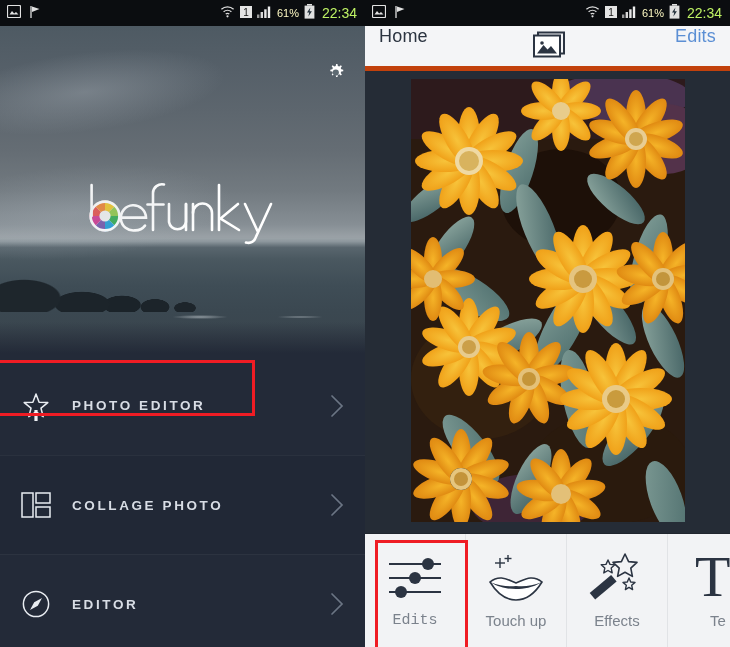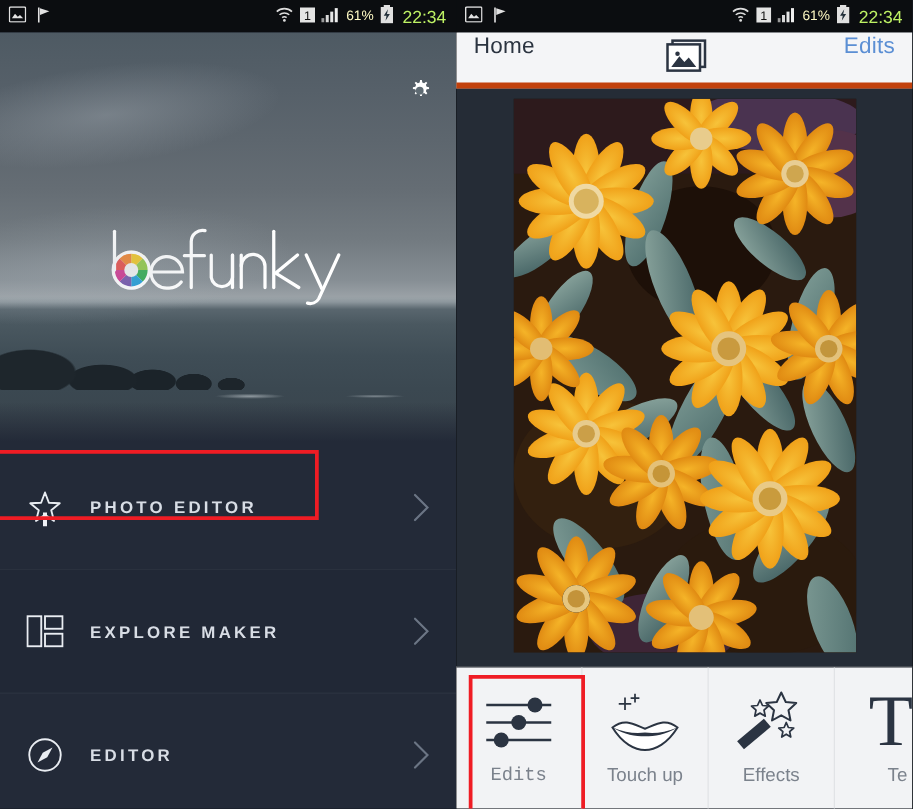--- a/index.html
+++ b/index.html
@@ -374,21 +374,21 @@
       </div>
 
       <div class="menu-item alt">
         <div class="mi-icon">
           <svg width="30" height="28" viewBox="0 0 30 28">
             <rect x="1" y="2" width="11" height="24" fill="none" stroke="#e9edf2" stroke-width="1.5"></rect>
             <rect x="15" y="2" width="14" height="10" fill="none" stroke="#e9edf2" stroke-width="1.5"></rect>
             <rect x="15" y="16" width="14" height="10" fill="none" stroke="#e9edf2" stroke-width="1.5"></rect>
           </svg>
         </div>
-        <span class="mi-label">EXPLORE MAKER</span>
+        <span class="mi-label">COLLAGE PHOTO</span>
         <span class="mi-chev">
           <svg width="18" height="26" viewBox="0 0 18 26">
               <path d="M4 3 L14 13 L4 23" fill="none" stroke="#6b7584" stroke-width="1.7" stroke-linecap="round"></path>
             </svg>
         </span>
       </div>
 
       <div class="menu-item">
         <div class="mi-icon">
           <svg width="30" height="30" viewBox="0 0 30 30">

